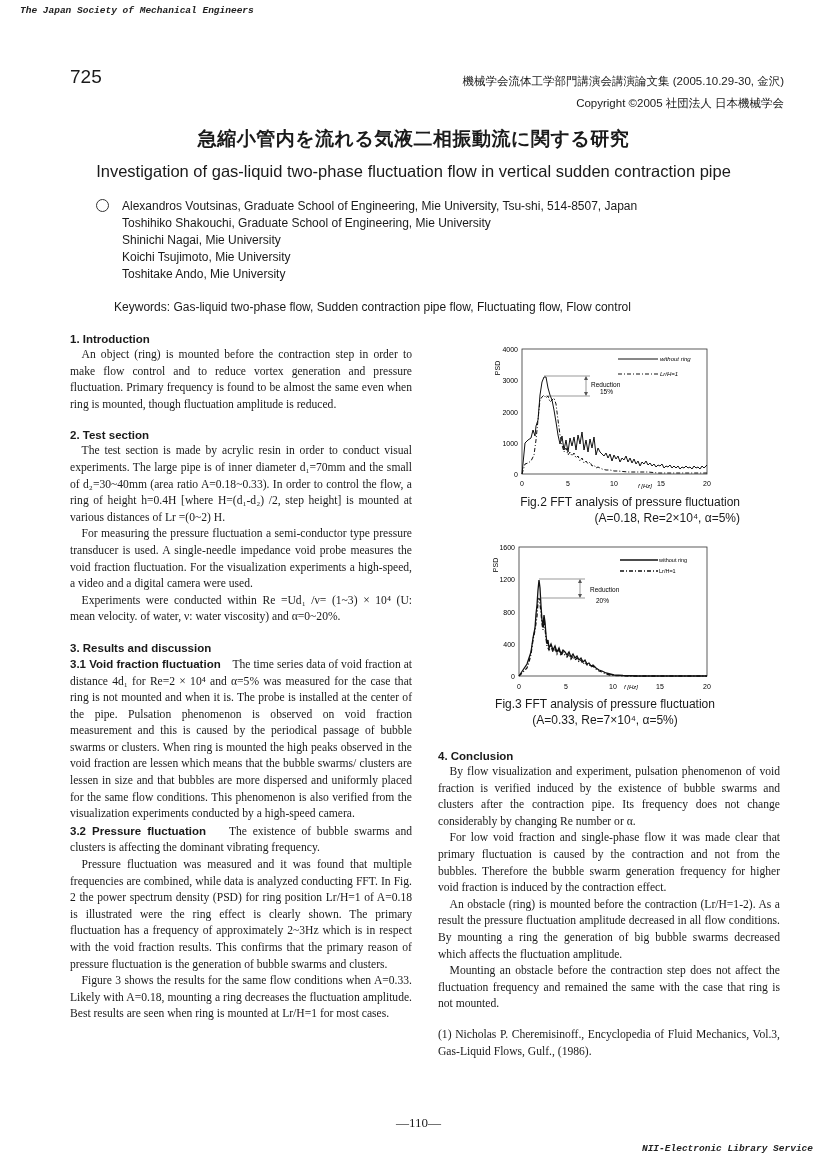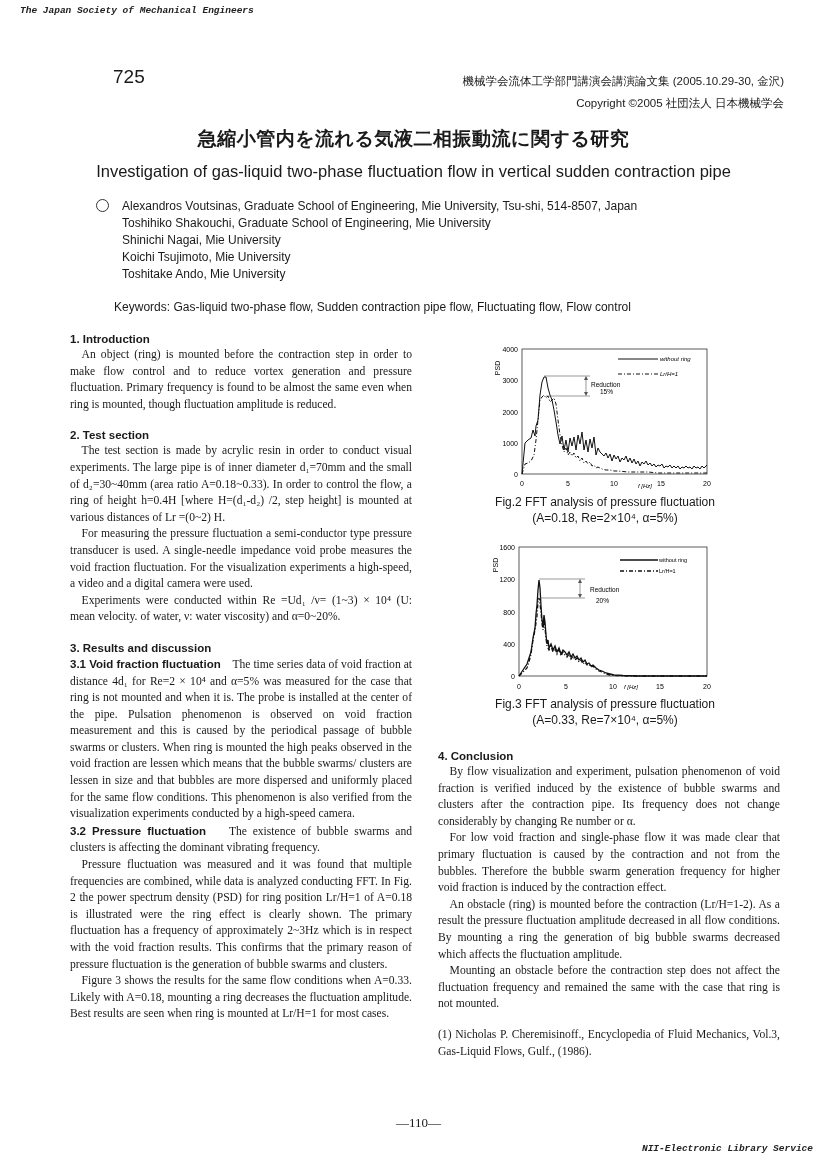--- a/index.html
+++ b/index.html
@@ -1,21 +1,21 @@
 <!DOCTYPE html>
 <html><head>
 <meta charset="utf-8">
 <style>
   html, body { margin: 0; padding: 0; background: #ffffff; }
   body { width: 827px; height: 1170px; position: relative; overflow: hidden; color: #1a1a1a; }
   .abs { position: absolute; }
   .mono-it { font-family: "Liberation Mono", "DejaVu Sans Mono", monospace; font-style: italic; font-weight: bold; font-size: 9.5px; color: #222; }
   .sans { font-family: "Liberation Sans", "DejaVu Sans", sans-serif; }
   .serif { font-family: Liberation Serif, serif; }
-  .pagenum { left: 70px; top: 66px; font-size: 19px; margin-left: 43px; }
+  .pagenum { left: 70px; top: 66px; font-size: 19px; }
   .confline { right: 43px; top: 74px; font-size: 11.5px; }
   .copyline { right: 43px; top: 96px; font-size: 11.5px; }
   .title-jp { left: 0; width: 827px; top: 126px; text-align: center; font-size: 19px; font-weight: bold; letter-spacing: 0.5px; }
   .title-en { left: 0; width: 827px; top: 162px; text-align: center; font-size: 16.5px; }
   .authors { left: 96px; top: 198px; font-size: 12px; line-height: 17px; }
   .authors .marker { position: absolute; left: 0; top: 1px; width: 11px; height: 11px; border: 1px solid #333; border-radius: 50%; }
   .authors .names { margin-left: 26px; }
   .keywords { left: 0; width: 745px; top: 300px; text-align: center; font-size: 12px; }
   .col { width: 342px; text-align: justify; }
   .col-left { left: 70px; top: 331px; }
@@ -97,21 +97,21 @@
     <polygon points="106,40 108,36 110,40" fill="#555"></polygon>
     <polygon points="106,52 108,56 110,52" fill="#555"></polygon>
     <text x="113" y="47" font-size="6.5">Reduction</text>
     <text x="122" y="54" font-size="6.5">15%</text>
 
     <line x1="140" y1="19" x2="180" y2="19" stroke="#111" stroke-width="1"></line>
     <text x="182" y="21" font-size="6" font-style="italic">without ring</text>
     <line x1="140" y1="34" x2="180" y2="34" stroke="#111" stroke-width="1" stroke-dasharray="4,2,1,2"></line>
     <text x="182" y="36" font-size="6" font-style="italic">Lr/H=1</text>
   </svg>
-  <div class="caption" style="margin-left:-8px; width:270px;">
+  <div class="caption" style="margin-left:-8px; width:270px;text-align:right;">
     <div>Fig.2   FFT analysis of pressure fluctuation</div>
     <div>(A=0.18, Re=2×10⁴, α=5%)</div>
   </div>
 </div>
 
 <div class="fig" style="left:478px; top:540px; width:260px; height:190px;">
   <svg width="260" height="152" viewBox="0 0 260 152">
 
     <rect x="41" y="7" width="188" height="129" fill="none" stroke="#333" stroke-width="0.8"></rect>
     <text x="37" y="10" font-size="7" text-anchor="end">1600</text>

